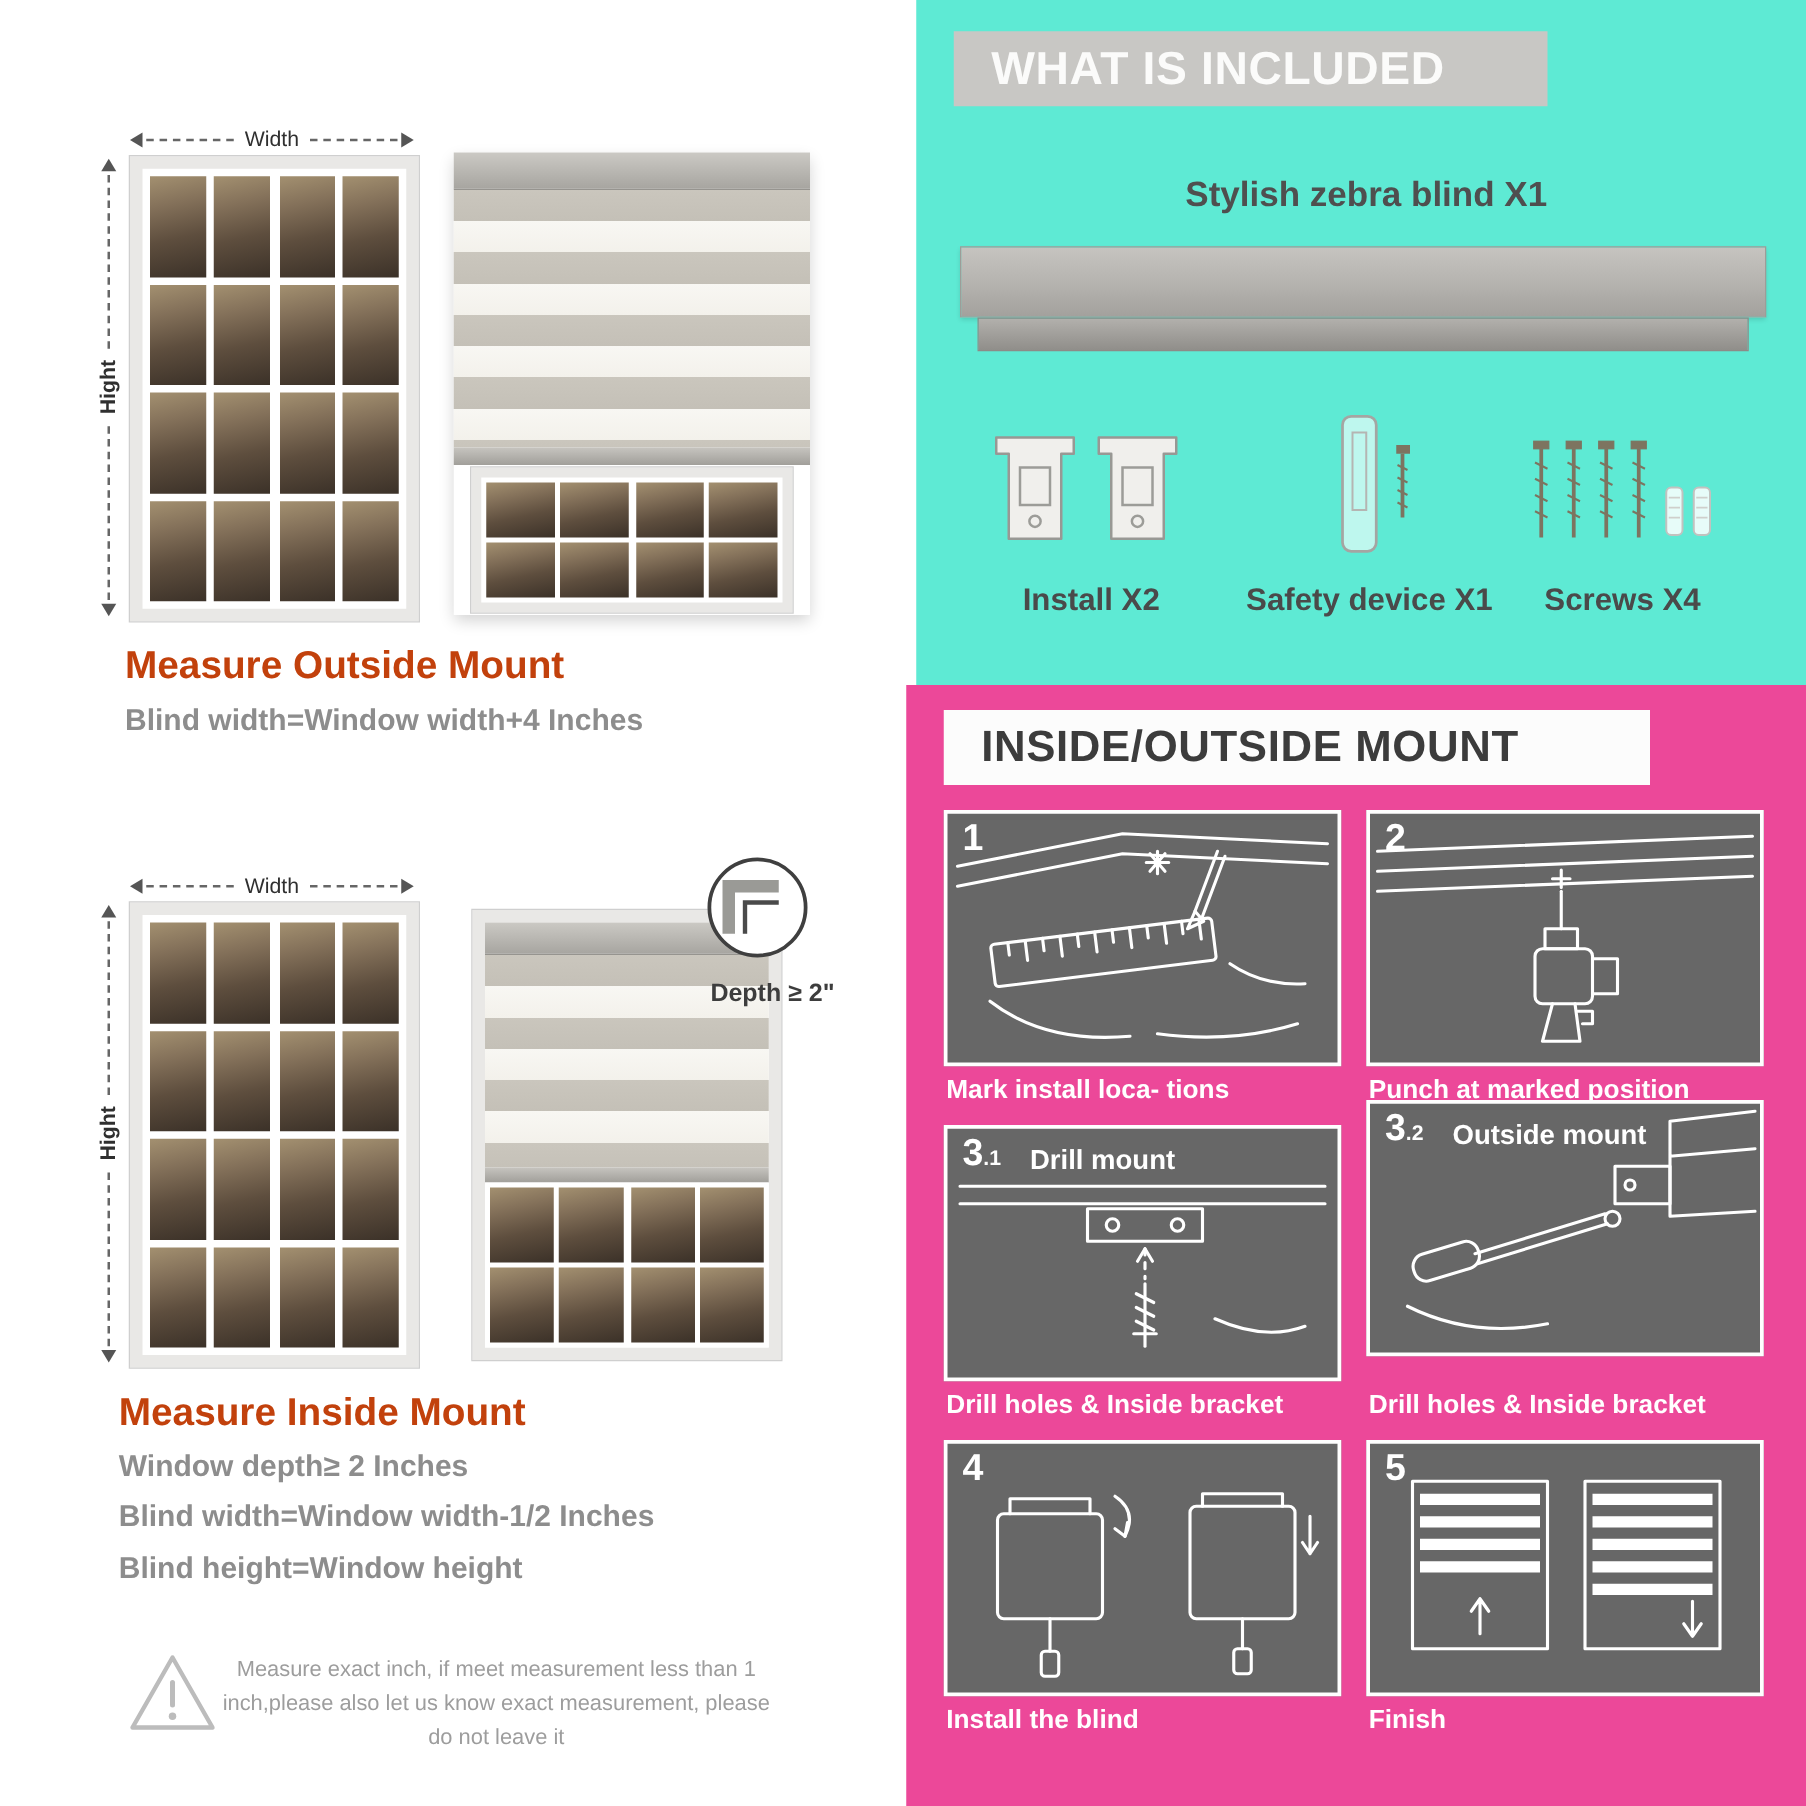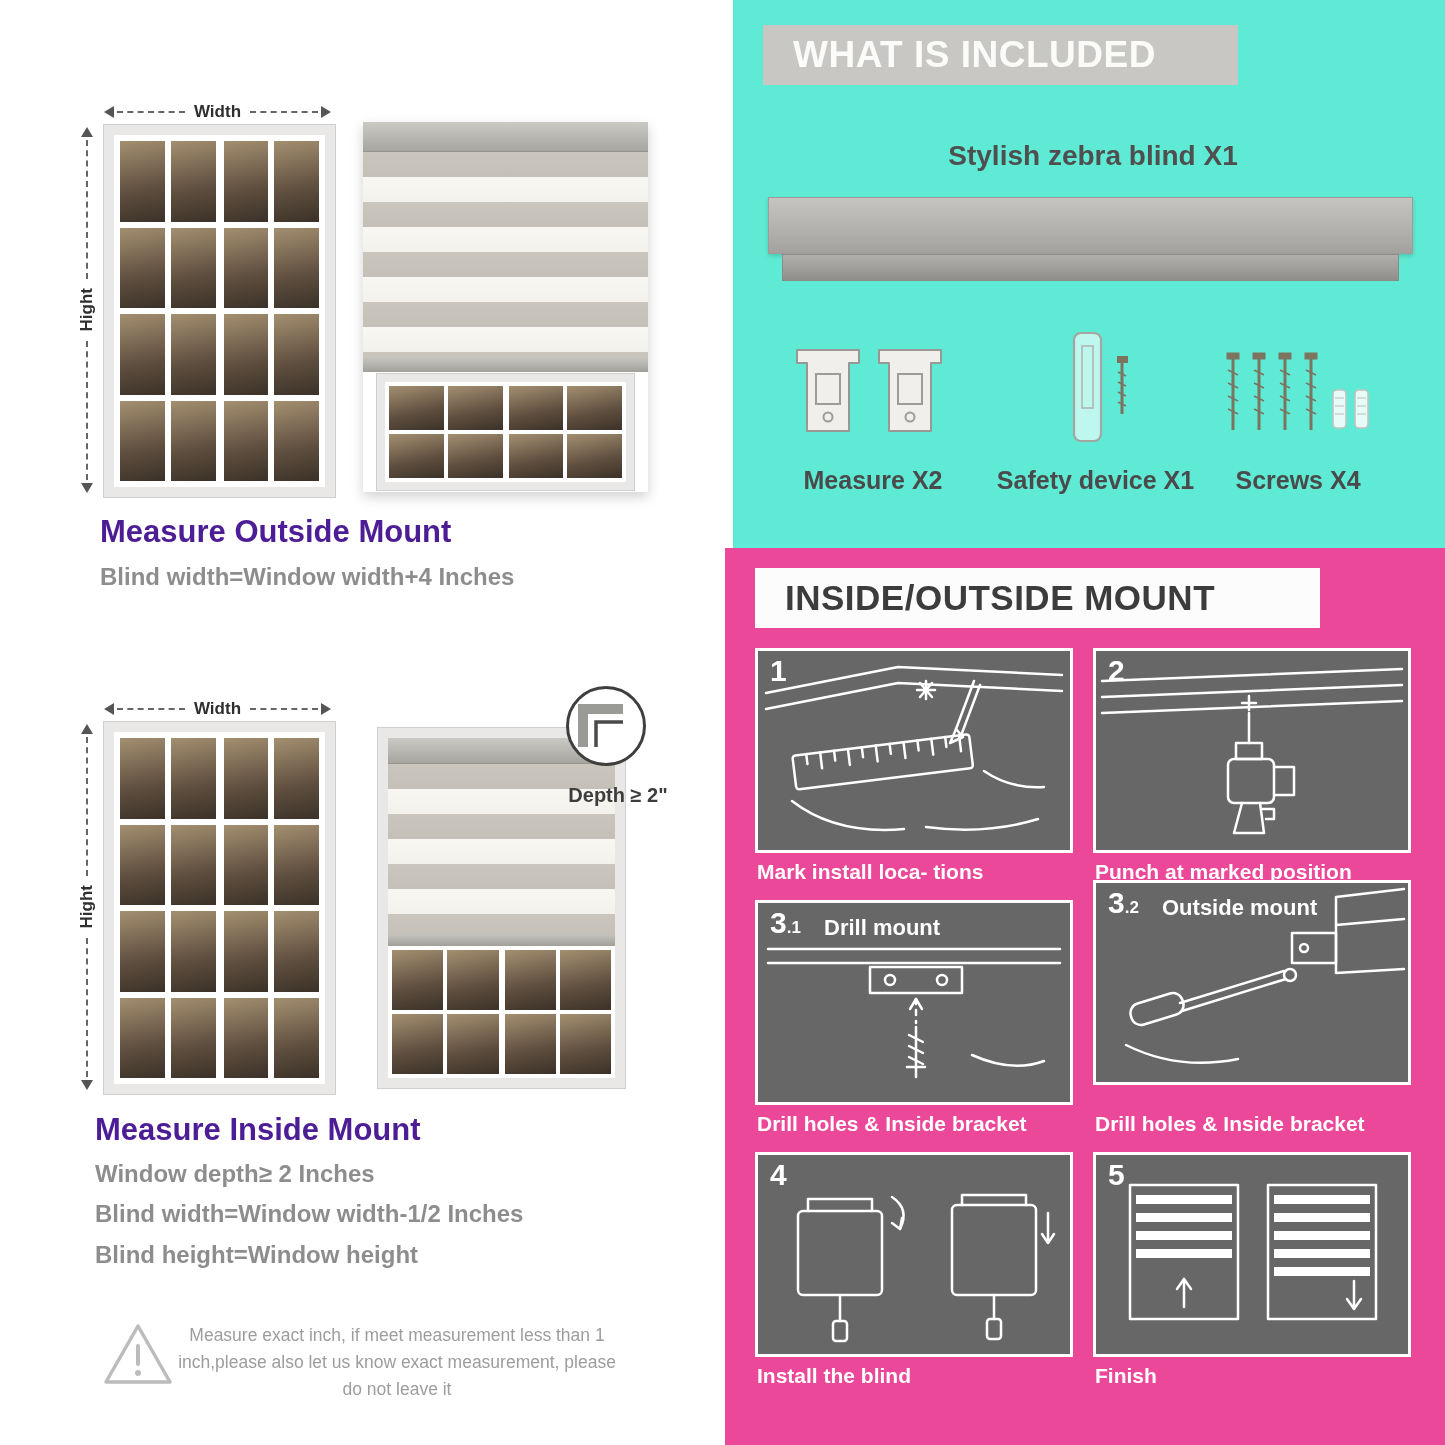--- a/index.html
+++ b/index.html
@@ -7,41 +7,41 @@
   .page{position:relative;width:1445px;height:1445px;background:#fff;overflow:hidden}
   .abs{position:absolute}
 
   
   .banner{position:absolute;display:flex;align-items:center;padding-left:30px;font-weight:bold;font-size:37px;letter-spacing:.5px}
   .banner.gray{background:#a9a9a9;color:#fff}
   .banner.light{background:#c8c7c4;color:#fbfbfa}
   .banner.white{background:#fcfcfc;color:#3c3c3c}
 
   
-  .h2{position:absolute;font-size:31px;font-weight:bold;color:#4c1d95}
+  .h2{position:absolute;font-size:31px;font-weight:bold;color:#c2410c}
   .gline{position:absolute;font-size:24px;font-weight:bold;color:#8d8d8d}
 
   
   .figwin{position:absolute}
   .figwin .h-arrow{position:absolute;left:26px;right:4px;top:0;height:18px}
   .figwin .v-arrow{position:absolute;left:0;top:24px;bottom:4px;width:18px}
   .figwin .window{position:absolute;left:26px;top:22px;right:0;bottom:0}
   .window{background:#fff;border:10px solid #e9e8e6;outline:1px solid #cfcfcf;padding:6px;display:flex;gap:8px}
   .window .sash{flex:1;display:grid;grid-template-columns:1fr 1fr;grid-auto-rows:1fr;gap:6px;background:#fff}
   .pane{display:block;background:linear-gradient(168deg,#a39070 0%,#84715a 28%,#5e4e3e 60%,#3b3128 100%)}
   .window.partial{border-width:8px;padding:4px;gap:6px}
   .window.partial .sash{gap:4px}
 
   
   .h-arrow{display:flex;align-items:center;gap:3px}
   .h-arrow .line{flex:1;border-top:2px dashed #666;height:0}
   .h-arrow .head{width:0;height:0;border:6px solid transparent}
   .h-arrow .head.l{border-left:0;border-right:10px solid #555}
   .h-arrow .head.r{border-right:0;border-left:10px solid #555}
-  .h-arrow .lab{font-size:17px;font-weight:bold;color:#2f2f2f;padding:0 6px;white-space:nowrap}
+  .h-arrow .lab{font-size:17px;font-weight:normal;color:#2f2f2f;padding:0 6px;white-space:nowrap}
   .v-arrow{display:flex;flex-direction:column;align-items:center;gap:3px}
   .v-arrow .line{flex:1;border-left:2px dashed #666;width:0}
   .v-arrow .head{width:0;height:0;border:6px solid transparent}
   .v-arrow .head.t{border-top:0;border-bottom:10px solid #555}
   .v-arrow .head.b{border-bottom:0;border-top:10px solid #555}
   .v-arrow .lab{writing-mode:vertical-rl;transform:rotate(180deg);font-size:17px;font-weight:bold;color:#2f2f2f;padding:6px 0}
 
   
   .blind-header{background:linear-gradient(180deg,#cbc9c4,#a7a5a0);border-bottom:1px solid #96948f}
   .stripes{background:repeating-linear-gradient(180deg,#cac6bd 0px,#c4c0b7 25px,#f8f7f3 25px,#f3f1eb 50px)}
@@ -273,21 +273,21 @@
           </g>
       </g>
       <g>
         <rect x="112" y="40" width="13" height="38" rx="4" fill="rgba(255,255,255,.85)" stroke="#c2c2bf" stroke-width="1.6"></rect>
         <path d="M114 48 h9 M114 56 h9 M114 64 h9" stroke="#cfcfcc" stroke-width="1.4" fill="none"></path>
         <rect x="134" y="40" width="13" height="38" rx="4" fill="rgba(255,255,255,.85)" stroke="#c2c2bf" stroke-width="1.6"></rect>
         <path d="M136 48 h9 M136 56 h9 M136 64 h9" stroke="#cfcfcc" stroke-width="1.4" fill="none"></path>
       </g>
     </svg>
 
-    <div class="inc-label" style="left:30px;width:220px">Measure X2</div>
+    <div class="inc-label" style="left:30px;width:220px">Install X2</div>
     <div class="inc-label" style="left:255px;width:215px">Safety device X1</div>
     <div class="inc-label" style="left:480px;width:170px">Screws X4</div>
   </div>
 
   <div class="mount">
     <div class="banner white" style="left:30px;top:20px;width:565px;height:60px;font-size:35px">INSIDE/OUTSIDE MOUNT</div>
 
     <div class="panel" style="left:30px;top:100px">
       <svg class="lineart" viewBox="0 0 312 199">
         <path d="M8 42 L140 16 L304 24"></path>

